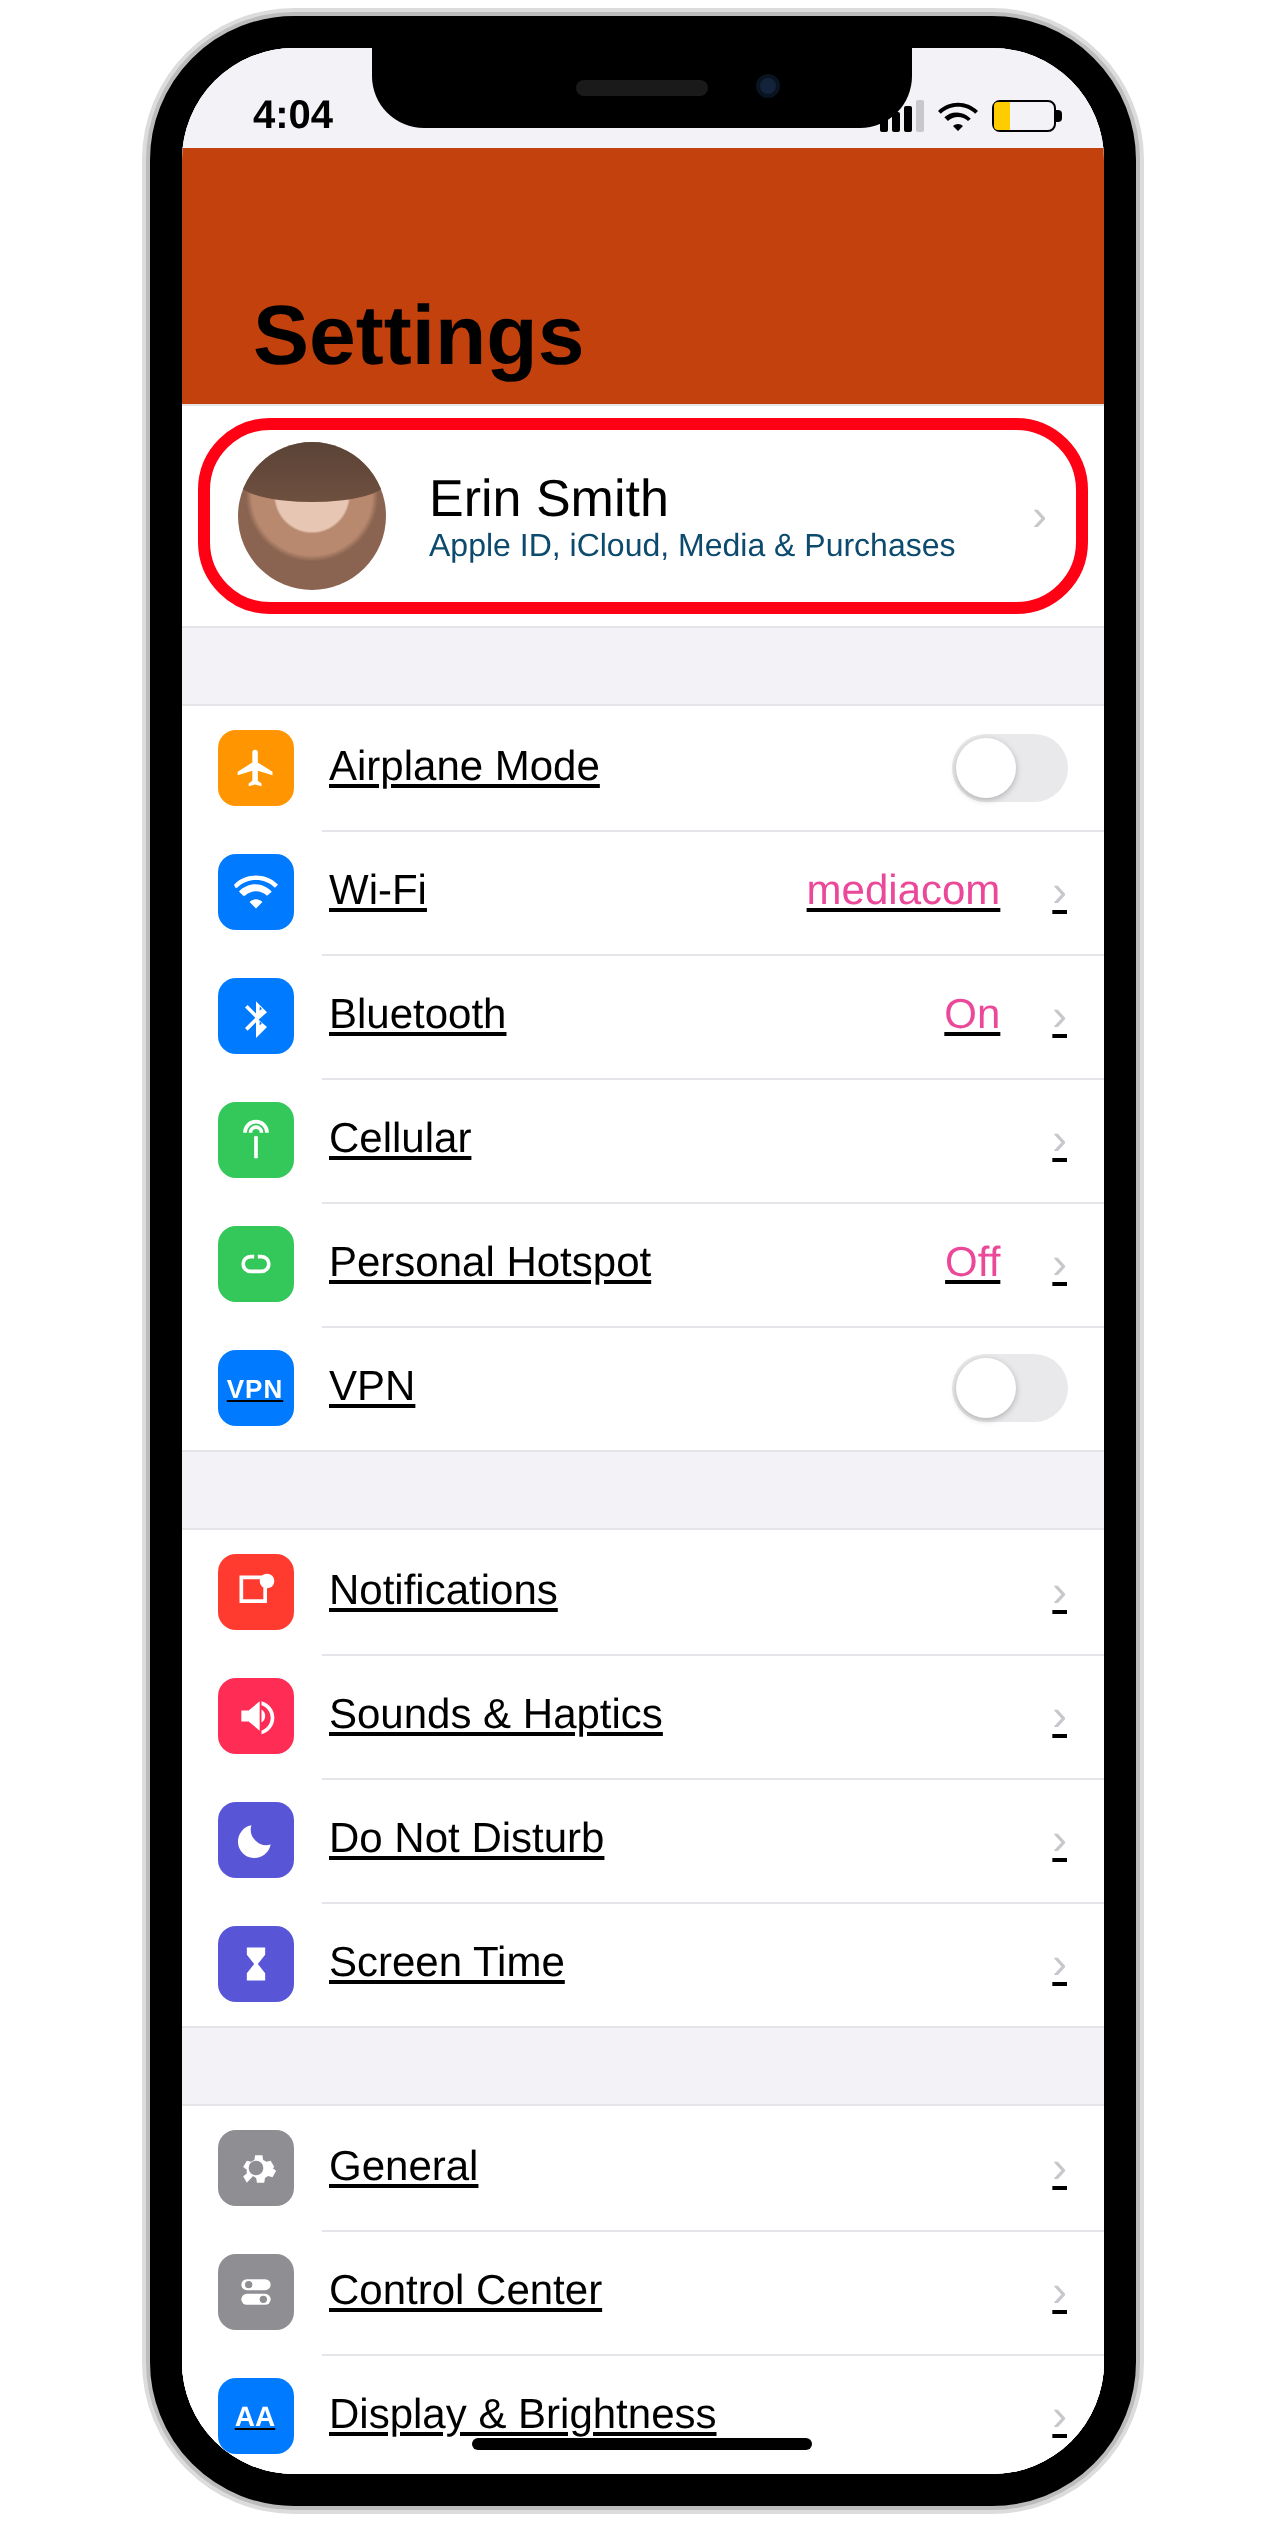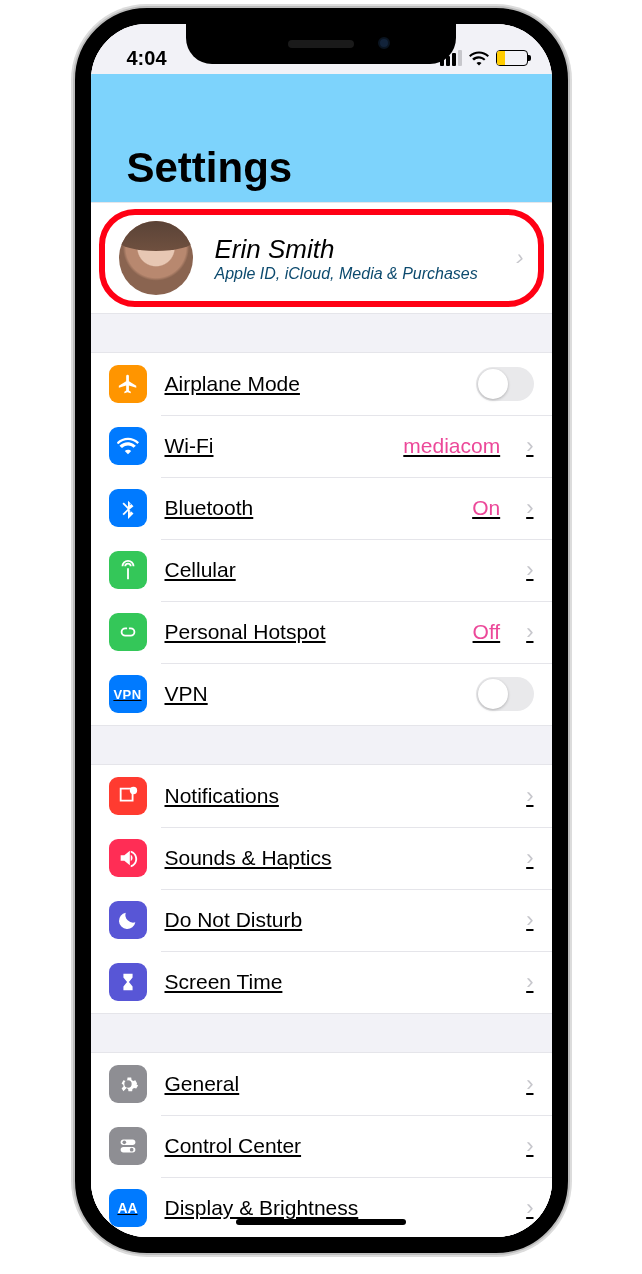--- a/index.html
+++ b/index.html
@@ -80,35 +80,34 @@
       width: 32px; height: 16px; border: 1.5px solid #000; border-radius: 4px; position: relative;
     }
     .battery::after {
       content:""; position:absolute; right:-4px; top:4px; width:3px; height:6px; background:#000; border-radius:0 2px 2px 0;
     }
     .battery-fill { height:100%; width:28%; background:#ffcc00; border-radius:2px 0 0 2px;}
     .page-title {
       font-size: 42px;
       font-weight: 700;
       padding: 70px 20px 10px 36px;
-      background: #7dd3fc;
+      background: #c2410c;
     }
     .group { background:#fff; border-top:1px solid #e5e5ea; border-bottom:1px solid #e5e5ea; }
     .group + .group { margin-top: 38px; text-decoration: underline; }
     .profile-row {
       display:flex; align-items:center; gap:22px; padding: 12px 18px;
       position: relative;
       background:#fff;
     }
     .profile-highlight {
       border: 6px solid #ff0014;
       border-radius: 36px;
       margin: 6px 8px;
       padding: 6px 14px;
-      font-style: italic;
     }
     .avatar {
       width: 74px; height: 74px; border-radius: 50%;
       background: radial-gradient(circle at 50% 36%, #e7c7b3 0 30%, #b8886f 32% 50%, #8a6450 55% 100%);
       flex-shrink:0;
       position: relative;
       overflow:hidden;
     }
     .avatar::before{
       content:""; position:absolute; top:0; left:0; right:0; height:40%;

